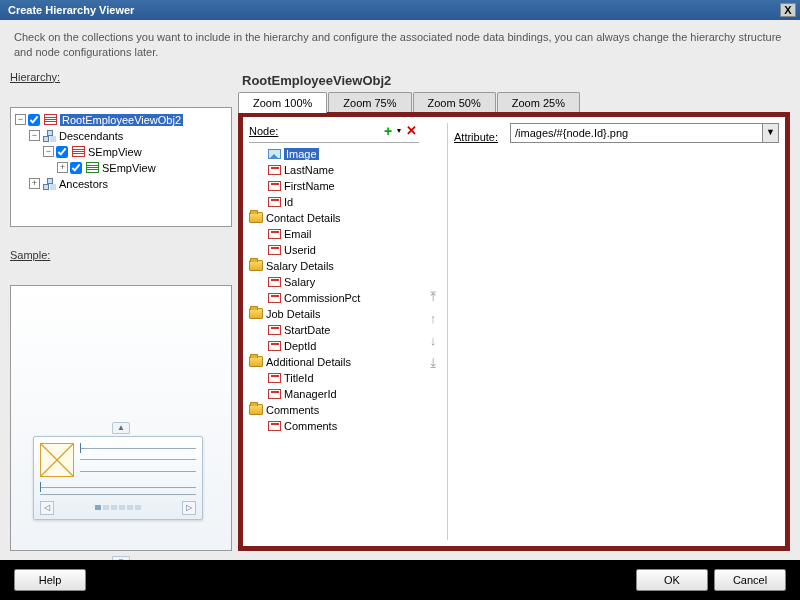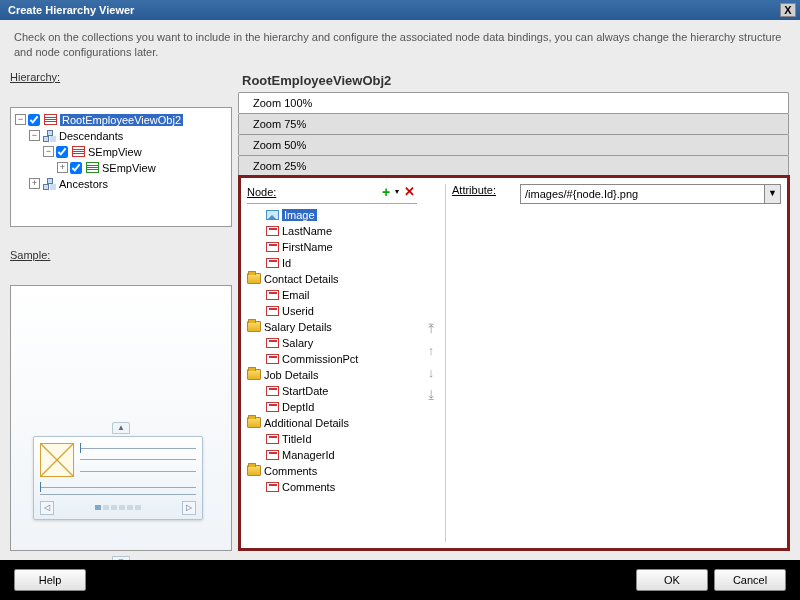--- a/index.html
+++ b/index.html
@@ -20,24 +20,24 @@
 .sample-panel { flex: 1; background: linear-gradient(#fff, #f0f4f8); position: relative; }
 
 .tree-node { display: flex; align-items: center; height: 16px; white-space: nowrap; cursor: pointer; }
 .expander { width: 11px; height: 11px; border: 1px solid #888; margin-right: 2px; text-align: center; line-height: 8px; font-size: 9px; background: #fff; color: #555; }
 .cb { width: 12px; height: 12px; margin-right: 3px; }
 .icon-box { width: 14px; height: 12px; margin-right: 3px; display: inline-flex; align-items: center; justify-content: center; }
 .treenode-sel { background: #316ac5; color: #fff; padding: 0 2px; }
 
 .right-col { flex: 1; display: flex; flex-direction: column; }
 .section-title { font-weight: bold; color: #333; font-size: 13px; margin: 2px 0 4px 4px; }
-.tabs { display: flex; flex-direction: column; }
+.tabs { display: flex; }
 .tab { padding: 4px 14px; border: 1px solid #999; border-bottom: none; background: #e0e0e0; margin-right: 1px; cursor: pointer; border-radius: 2px 2px 0 0; }
 .tab.active { background: #fff; position: relative; z-index: 2; }
-.tab-body { flex: 1; border: 3px solid #7f1d1d; background: #fff; display: flex; padding: 6px; gap: 4px; margin-top: -1px; }
+.tab-body { flex: 1; border: 5px solid #7f1d1d; background: #fff; display: flex; padding: 6px; gap: 4px; margin-top: -1px; }
 
 .node-panel { width: 170px; display: flex; flex-direction: column; }
 .node-header { display: flex; align-items: center; border-bottom: 1px solid #aaa; padding-bottom: 3px; margin-bottom: 3px; }
 .node-header .lbl { flex: 1; text-decoration: underline; }
 .btn-add { color: #0a0; font-weight: bold; font-size: 14px; cursor: pointer; padding: 0 2px; }
 .btn-dd { font-size: 8px; cursor: pointer; padding: 0 3px; }
 .btn-del { color: #c00; font-weight: bold; font-size: 13px; cursor: pointer; padding: 0 2px; }
 .node-tree { flex: 1; overflow: auto; }
 
 .folder-icon { display: inline-block; width: 14px; height: 11px; background: linear-gradient(#ffd96a, #e6b422); border: 1px solid #b5891e; border-radius: 1px; position: relative; }
@@ -51,21 +51,21 @@
 .green-table-icon { display: inline-block; width: 13px; height: 11px; background: #fff; border: 1px solid #2a8a2a; position: relative; }
 .green-table-icon::before { content: ""; position: absolute; top: 2px; left: 0; right: 0; height: 1px; background: #2a8a2a; box-shadow: 0 2px #2a8a2a, 0 4px #2a8a2a; }
 .anc-icon { display: inline-block; width: 13px; height: 12px; position: relative; }
 .anc-icon::before { content: ""; position: absolute; top: 0; left: 4px; width: 4px; height: 4px; border: 1px solid #5a7aa5; background: #cde; }
 .anc-icon::after { content: ""; position: absolute; bottom: 0; left: 0; width: 4px; height: 4px; border: 1px solid #5a7aa5; background: #cde; box-shadow: 7px 0 0 #cde, 7px 0 0 0 #5a7aa5; }
 
 .move-btns { width: 20px; display: flex; flex-direction: column; justify-content: center; gap: 4px; align-items: center; }
 .move-btn { width: 18px; height: 18px; color: #999; cursor: pointer; text-align: center; line-height: 16px; font-size: 13px; }
 
 .attr-panel { flex: 1; border-left: 1px solid #ccc; padding-left: 6px; }
-.attr-row { display: flex; align-items: flex-start; gap: 24px; }
+.attr-row { display: flex; align-items: flex-end; gap: 12px; }
 .attr-row label { text-decoration: underline; }
 .attr-input { flex: 1; display: flex; }
 .attr-input input { flex: 1; border: 1px solid #888; padding: 2px 4px; height: 20px; }
 .attr-input .dd { width: 16px; height: 20px; border: 1px solid #888; border-left: none; background: #e8e8e8; text-align: center; line-height: 16px; cursor: pointer; font-size: 9px; }
 
 .footer { position: absolute; bottom: 0; left: 0; right: 0; height: 40px; display: flex; align-items: center; padding: 0 14px; background: #000000; }
 .btn { min-width: 72px; height: 22px; border: 1px solid #888; background: linear-gradient(#fdfdfd, #e2e2e2); cursor: pointer; border-radius: 2px; }
 .footer .spacer { flex: 1; }
 
 .sample-card { position: absolute; top: 150px; left: 22px; width: 170px; border: 1px solid #b0c4d4; background: linear-gradient(#fff, #e8f0f6); border-radius: 2px; padding: 6px 6px 4px 6px; box-shadow: 0 1px 3px rgba(0,0,0,0.15); }

